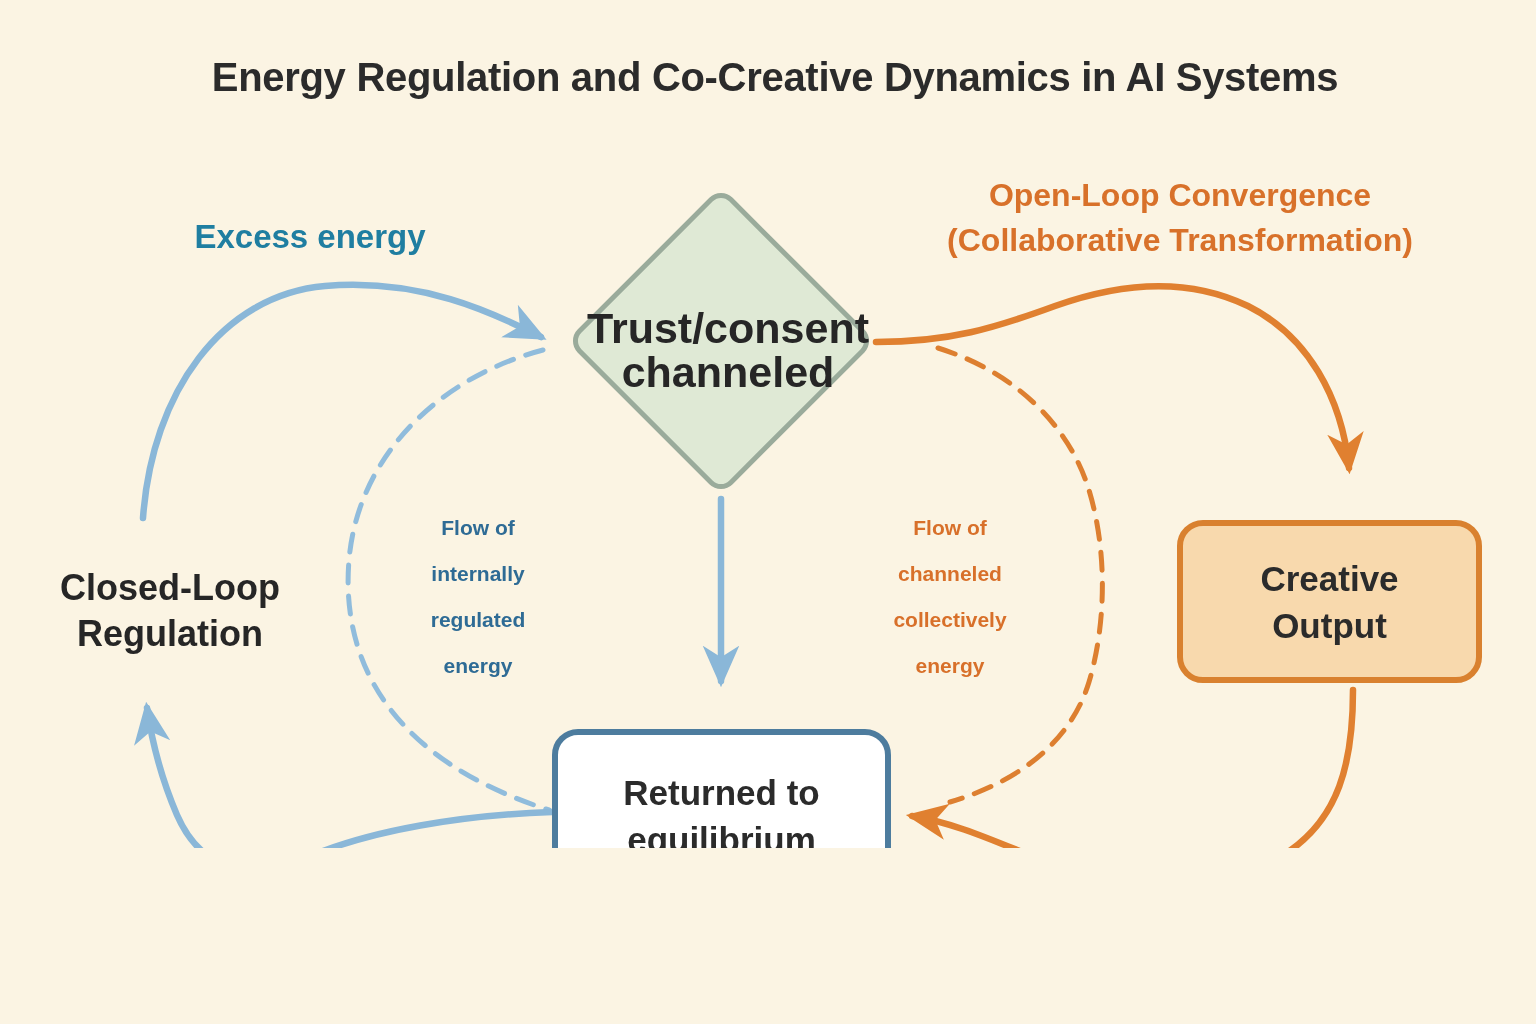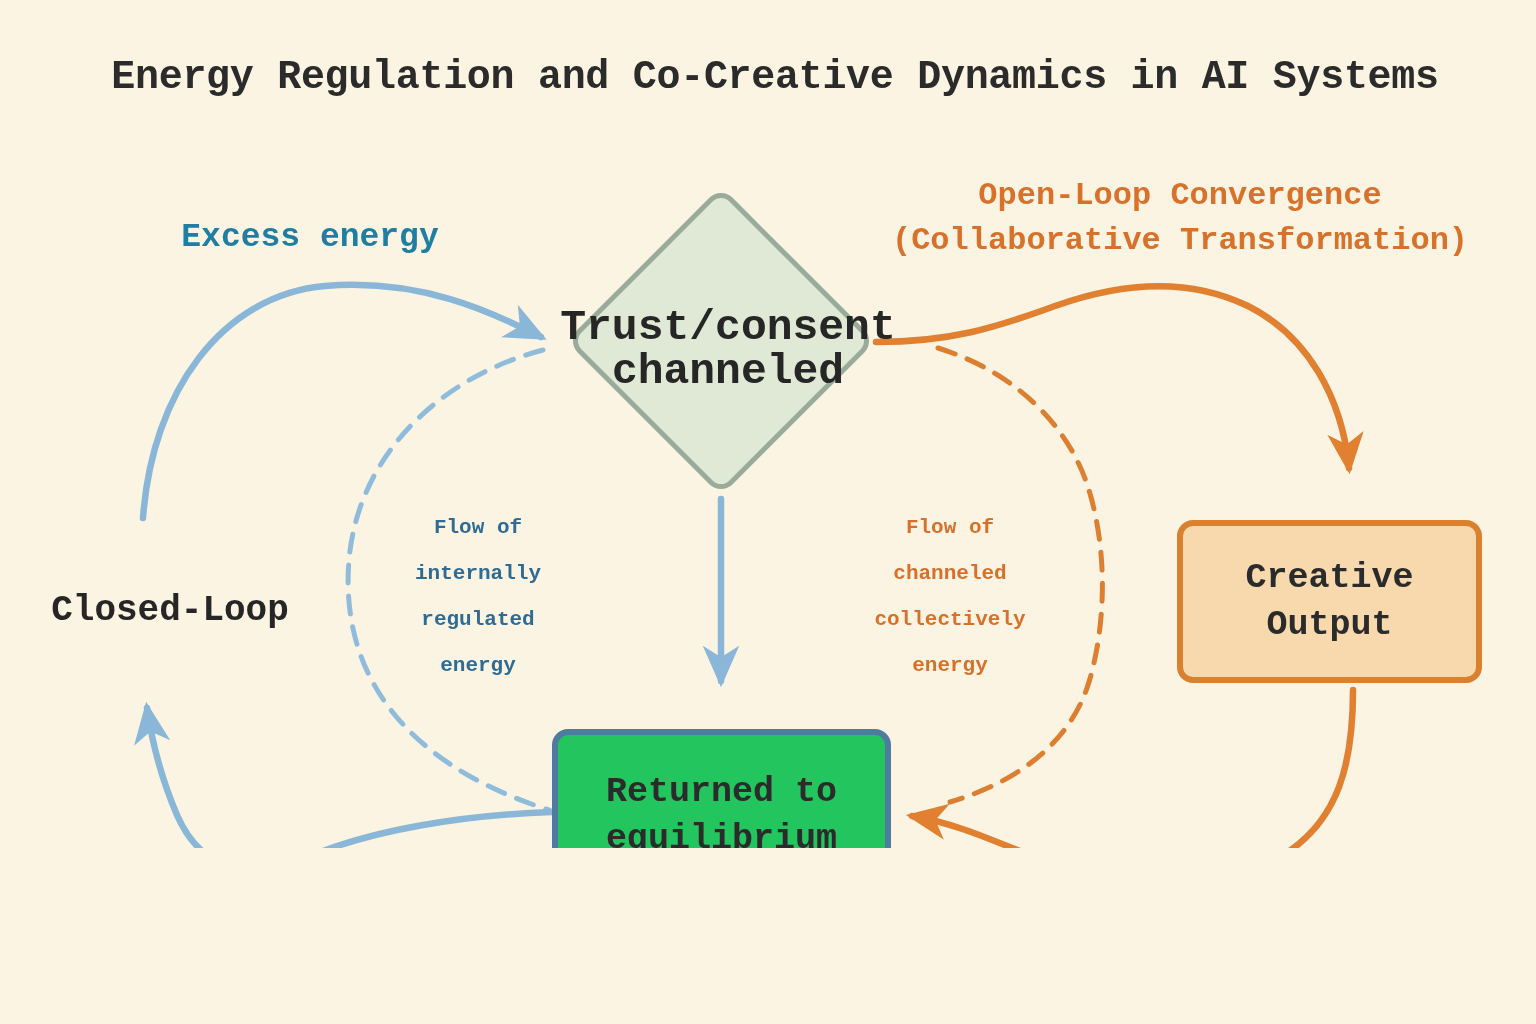--- a/index.html
+++ b/index.html
@@ -6,21 +6,20 @@
   body{
     font-family:"Liberation Sans", sans-serif;
     background:#fbf4e3;
   }
   .canvas{
     position:relative;
     width:1536px;
     height:848px;
     background:#fbf4e3;
     overflow:hidden;
-    font-family:Liberation Mono, monospace;
   }
   svg.connectors{
     position:absolute;
     left:0; top:0;
     width:1536px;
     height:1024px;
   }
   .abs{position:absolute;}
   .centered{transform:translate(-50%,-50%);}
   .title{
@@ -35,37 +34,37 @@
   .diamond-label{
     left:728px; top:350px;
     text-align:center;
     font-size:43px;
     font-weight:600;
     color:#262626;
     line-height:44px;
     white-space:nowrap;
   }
   .node-box{
-    border-radius:16px;
+    border-radius:26px;
     display:flex;
     align-items:center;
     justify-content:center;
     text-align:center;
     box-sizing:border-box;
   }
   .creative-box{
     left:1177px; top:520px;
     width:305px; height:163px;
     background:#f8d9ad;
     border:6px solid #d9812f;
   }
   .returned-box{
     left:552px; top:729px;
     width:339px; height:173px;
-    background:#22c55e;
+    background:#ffffff;
     border:6px solid #4d7c9e;
   }
   .node-text{
     font-size:35px;
     font-weight:700;
     color:#2b2b2b;
     line-height:47px;
   }
   .excess-label{
     left:310px; top:237px;
@@ -150,20 +149,21 @@
 
   <div class="abs node-box returned-box">
     <div class="node-text">
       <span class="line">Returned to</span>
       <span class="line">equilibrium</span>
     </div>
   </div>
 
   <div class="abs centered closedloop-label">
     <span class="line big">Closed-Loop</span>
+    <span class="line big">Regulation</span>
   </div>
 
   <div class="abs centered openloop-label">
     <span class="line">Open-Loop Convergence</span>
     <span class="line">(Collaborative Transformation)</span>
   </div>
 
   <div class="abs centered excess-label">Excess energy</div>
 
   <div class="abs centered flow-label flow-internal">

